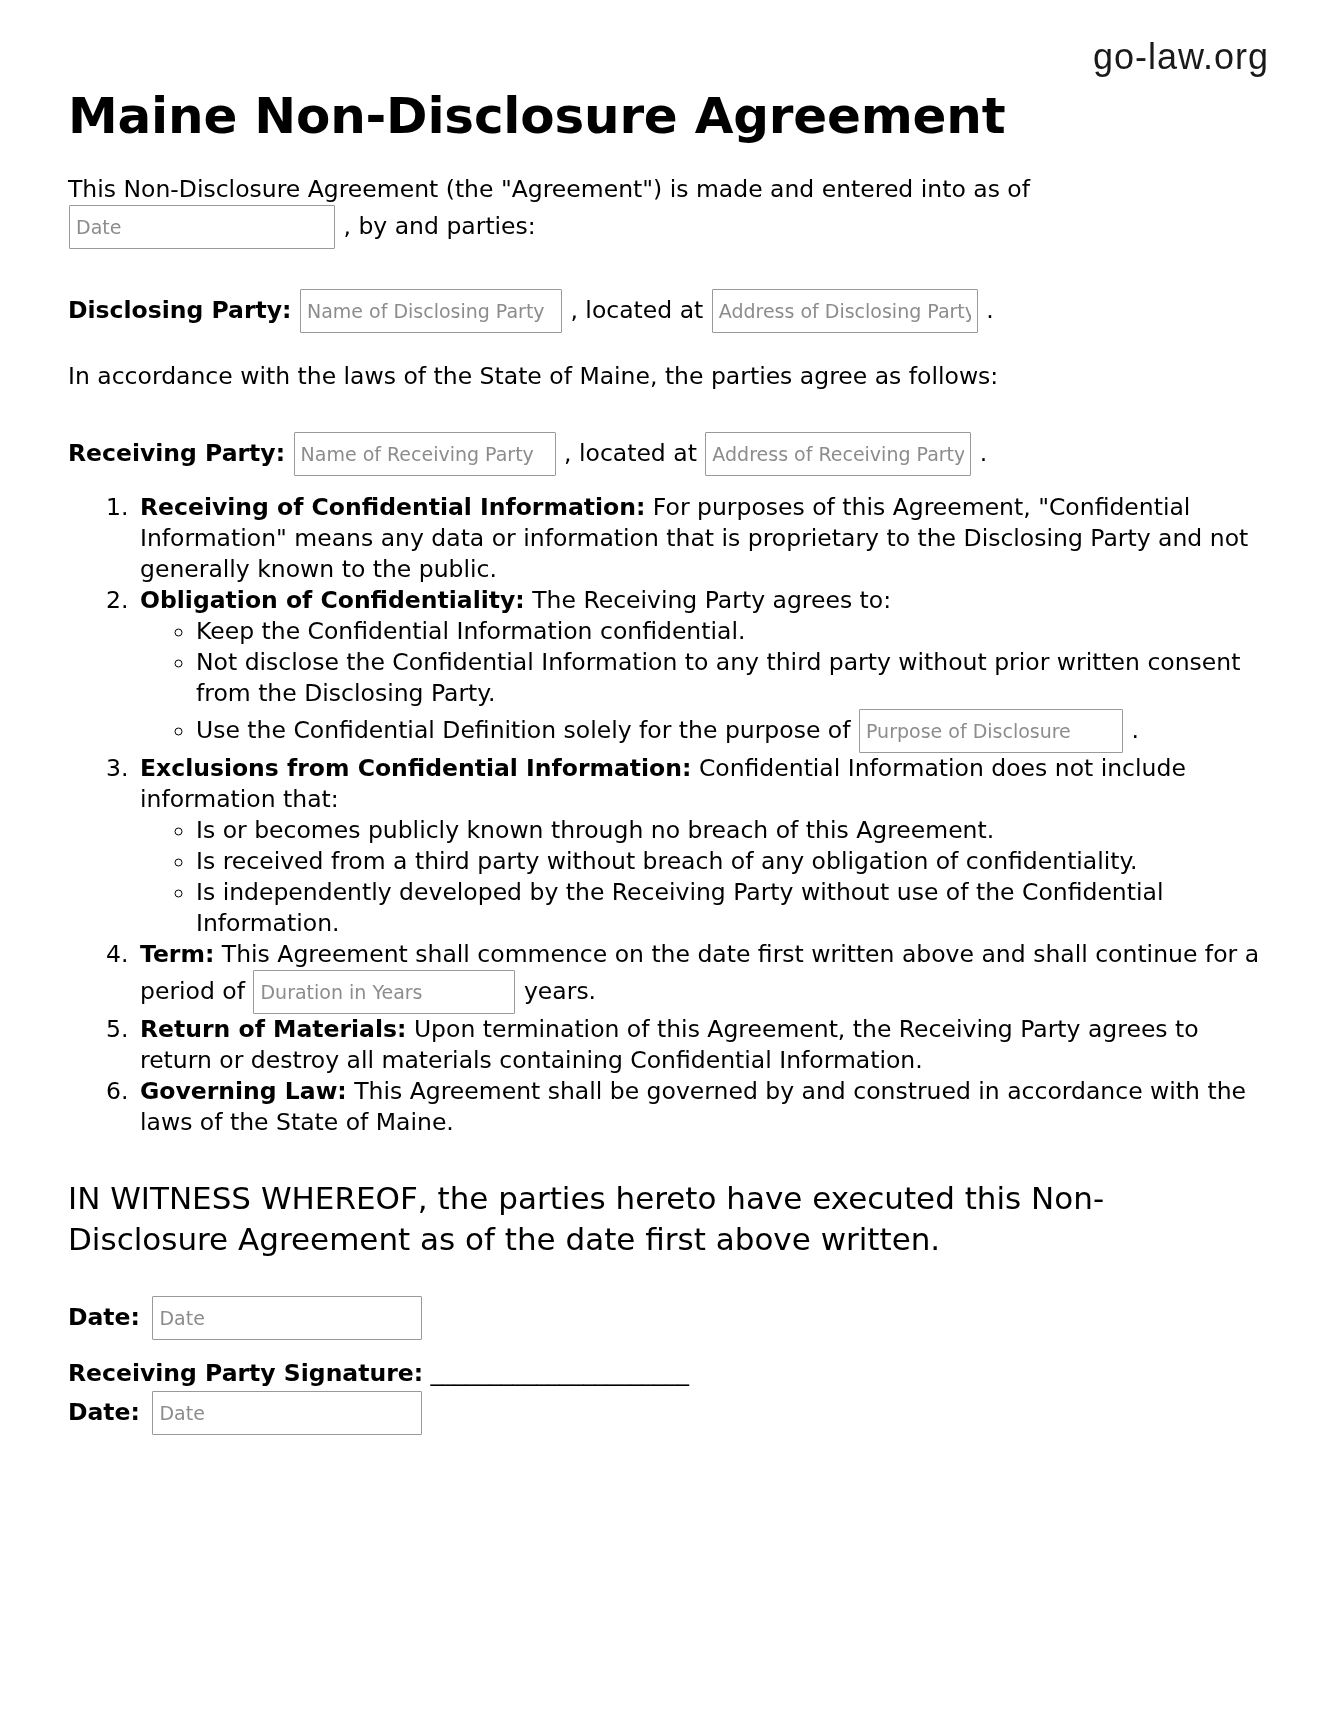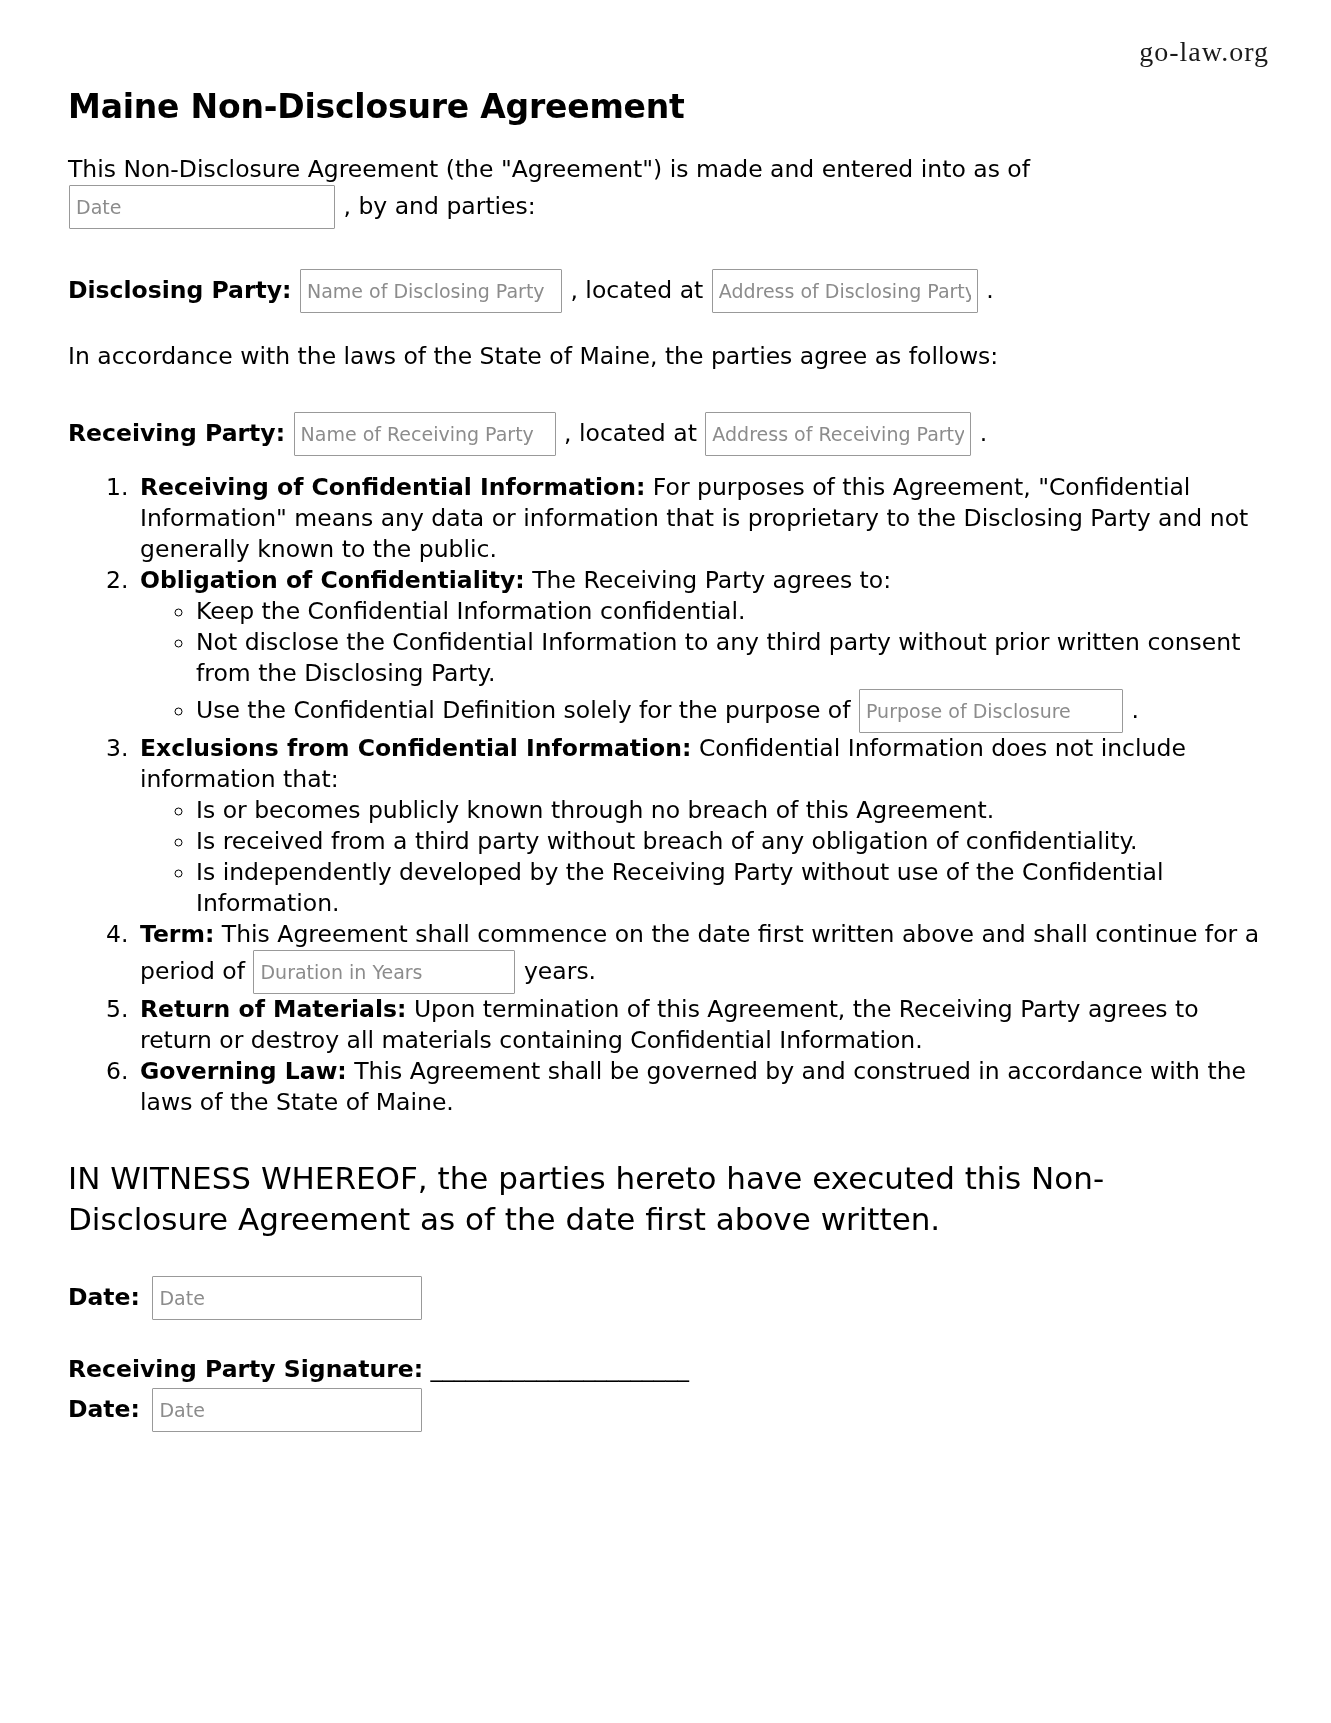--- a/index.html
+++ b/index.html
@@ -18,29 +18,29 @@
     position: relative;
     width: 1331px;
     height: 1723px;
     box-sizing: border-box;
     padding: 40px 70px 0 68px;
   }
   .watermark {
     position: absolute;
     top: 36px;
     right: 62px;
-    font-family: Liberation Serif, serif;
-    font-size: 28px;
+    font-family: Liberation Sans, sans-serif;
+    font-size: 36px;
     letter-spacing: 1px;
     color: #1a1a1a;
     white-space: nowrap;
   }
   h1.doc-title {
     font-family: "DejaVu Sans", sans-serif;
-    font-size: 33px;
+    font-size: 50px;
     font-weight: bold;
     margin: 48px 0 0 0;
     padding: 0;
     line-height: 1.15;
     letter-spacing: -0.2px;
   }
   p.body-text {
     font-size: 23.5px;
     line-height: 1.32;
     margin: 28px 0 0 0;
@@ -98,21 +98,21 @@
     font-size: 31px;
     line-height: 1.32;
     margin-top: 40px;
   }
   .sig-block {
     margin-top: 36px;
     font-size: 23.5px;
     line-height: 1.34;
   }
   .sig-block.second {
-    margin-top: 34px;
+    margin-top: 18px;
   }
   .sig-line {
     letter-spacing: 0px;
     font-weight: normal;
   }
   .sig-row {
     white-space: nowrap;
   }
   .date-row {
     margin-top: 2px;

